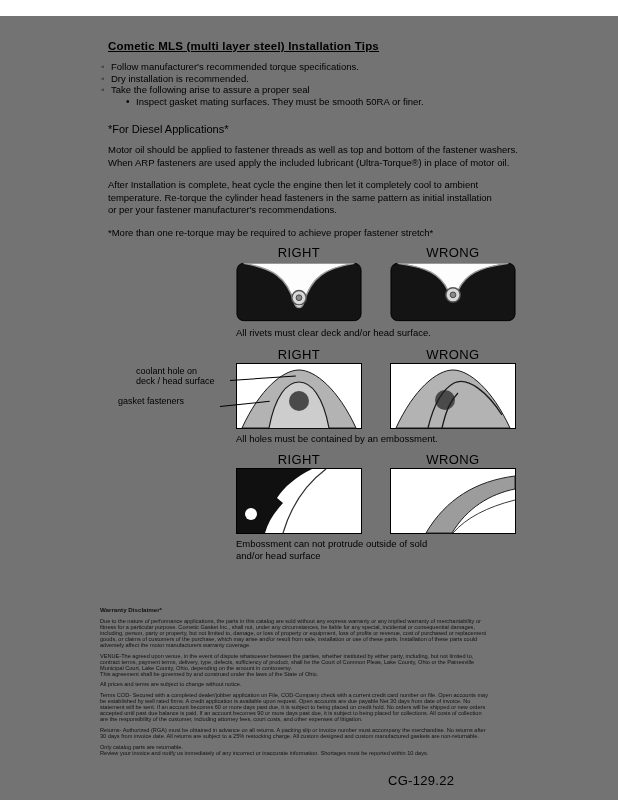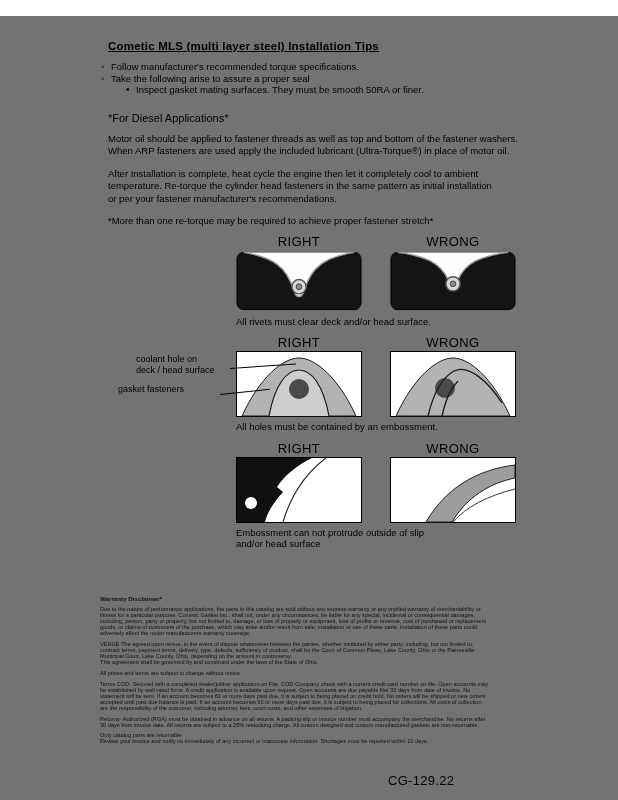--- a/index.html
+++ b/index.html
@@ -63,20 +63,21 @@
 </head>
 <body>
 
 <div class="page">
   <div class="content">
 
     <h1 class="title">Cometic MLS (multi layer steel) Installation Tips</h1>
 
     <ul class="bullets">
       <li>Follow manufacturer's recommended torque specifications.</li>
+      <li>Dry installation is recommended.</li>
       <li>Take the following arise to assure a proper seal</li>
     </ul>
     <ul class="subbullets">
       <li>Inspect gasket mating surfaces.  They must be smooth 50RA or finer.</li>
     </ul>
 
     <h2 class="diesel-heading">*For Diesel Applications*</h2>
     <p class="para">Motor oil should be applied to fastener threads as well as top and bottom of the fastener washers.
 When ARP fasteners are used apply the included lubricant (Ultra-Torque®) in place of motor oil.</p>
     <p class="para">After Installation is complete, heat cycle the engine then let it completely cool to ambient
@@ -147,21 +148,21 @@
             <path d="M1,1 L76,1 C60,9 48,19 41,30 L47,35 C38,45 32,54 29,65 L1,65 Z" fill="#101010"></path>
             <circle cx="15" cy="46" r="6" fill="#ffffff"></circle>
             <path d="M90,1 C70,16 55,38 47,65" fill="none" stroke="#2e2e2e" stroke-width="1.2"></path>
           </svg>
           <svg viewBox="0 0 126 66" width="126" height="66">
             <rect x="0.5" y="0.5" width="125" height="65" fill="#ffffff" stroke="#000"></rect>
             <path d="M125,8 C86,13 56,31 36,65 L62,65 C77,40 100,26 125,21 Z" fill="#9c9c9c" stroke="#222"></path>
             <path d="M125,32 C97,39 76,50 63,65" fill="none" stroke="#3a3a3a"></path>
           </svg>
         </div>
-        <div class="diag-caption">Embossment can not protrude outside of slip
+        <div class="diag-caption">Embossment can not protrude outside of sold
 and/or head surface</div>
       </div>
 
     </div>
   </div>
 
   <div class="legal">
     <p class="legal-head">Warranty Disclaimer*</p>
     <p>Due to the nature of performance applications, the parts in this catalog are sold without any express warranty or any implied warranty of merchantability or
 fitness for a particular purpose.  Cometic Gasket Inc., shall not, under any circumstances, be liable for any special, incidental or consequential damages,

